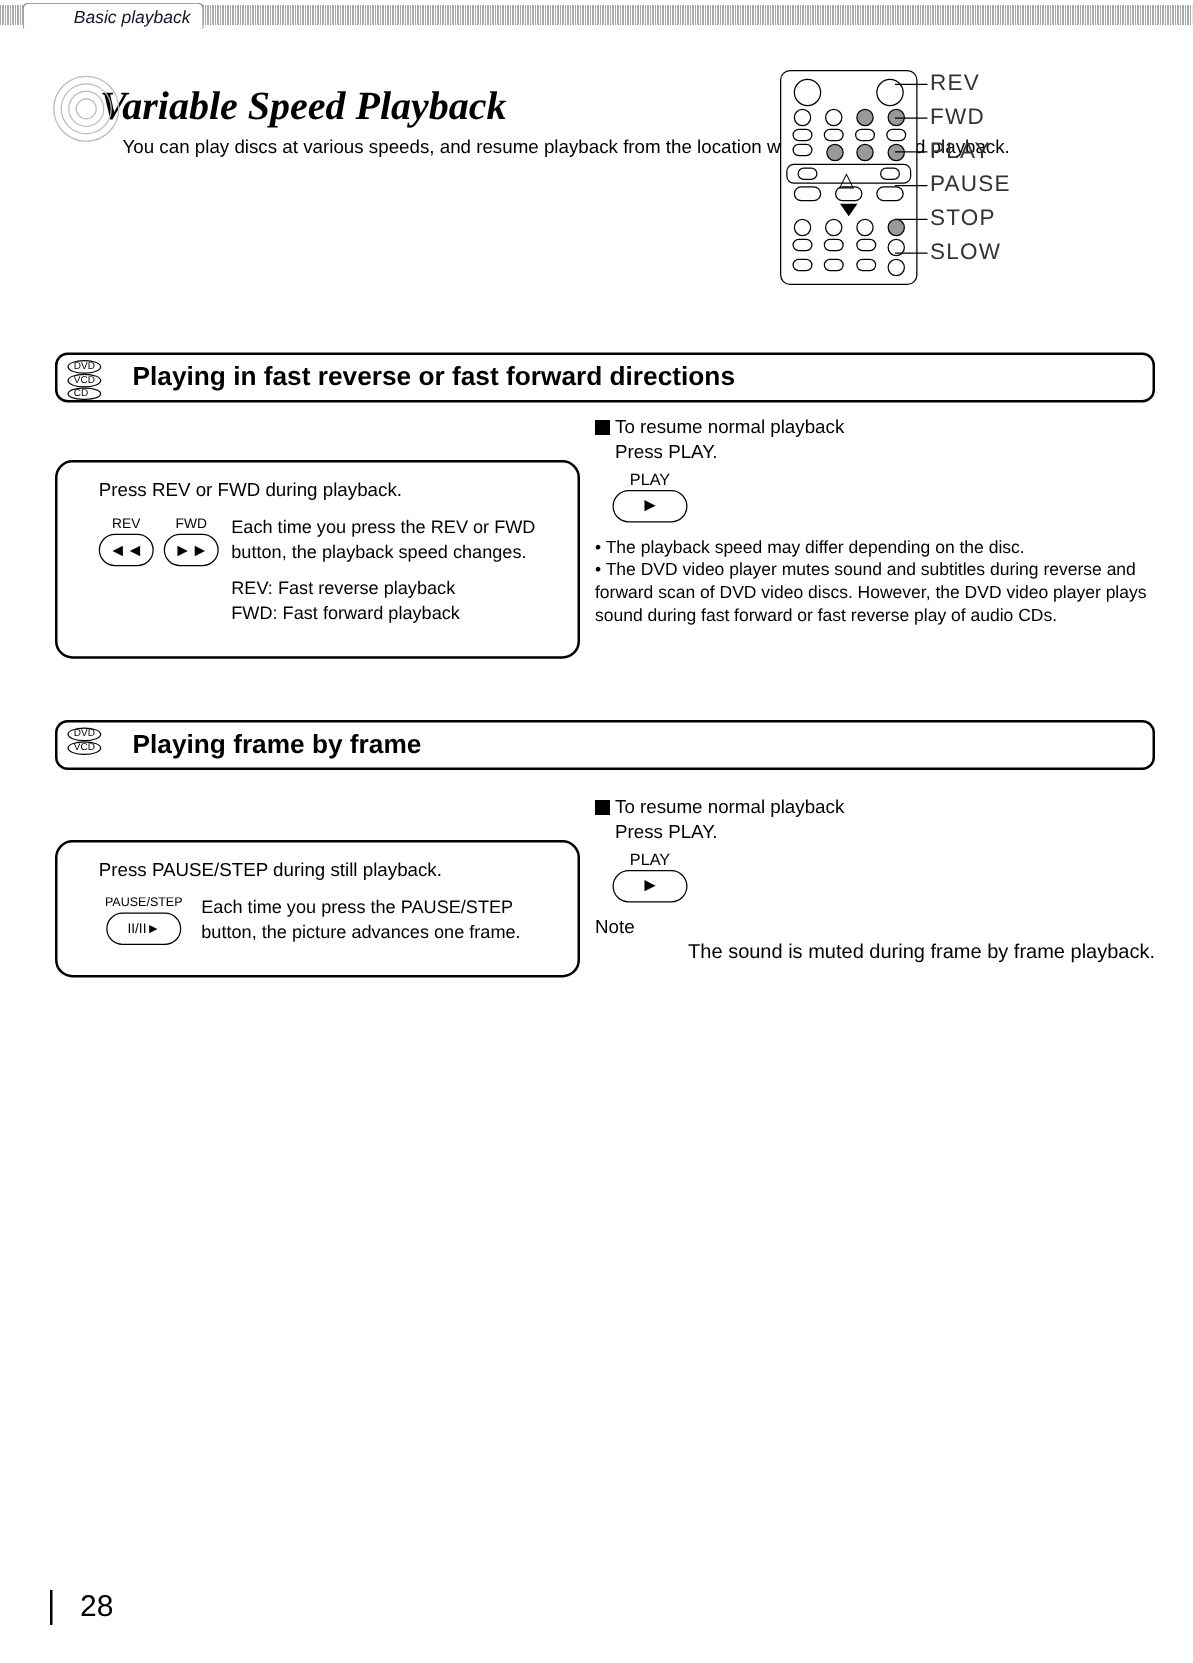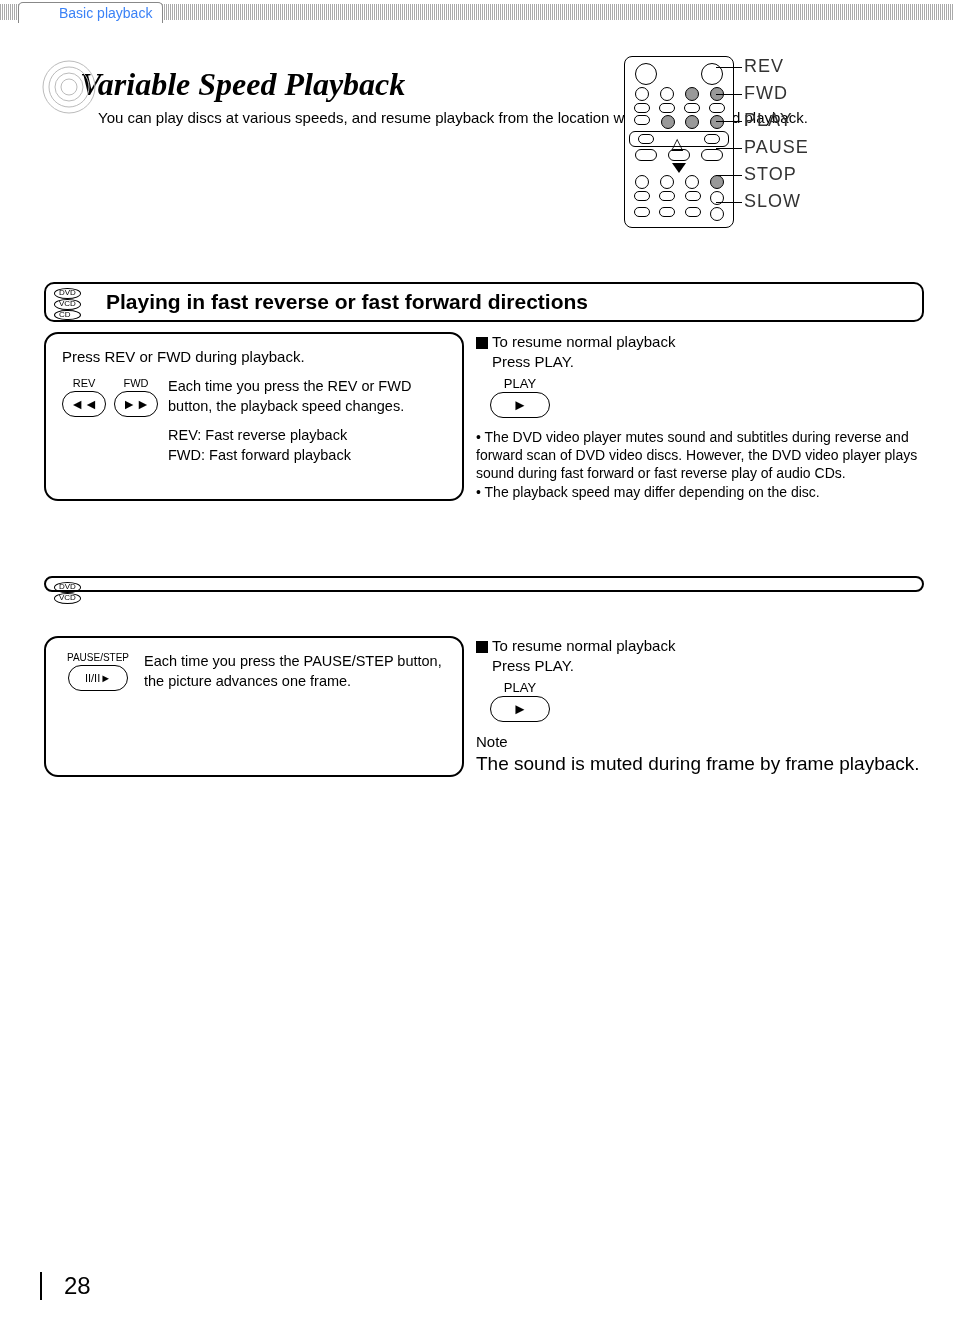--- a/index.html
+++ b/index.html
@@ -20,21 +20,22 @@
   }
   .tab {
     position: absolute;
     top: 2px; left: 18px;
     background: #fff;
     border: 1px solid #888;
     border-bottom: none;
     border-radius: 5px 5px 0 0;
     padding: 2px 10px 2px 40px;
     font-size: 14px;
-    color: #3b82f6;
+    color: #0f172a;
+    font-style: italic;
   }
   .title-row {
     position: absolute;
     top: 66px; left: 44px; right: 30px;
     display: flex;
   }
   .title-text {
     flex: 1;
     padding-right: 12px;
   }
@@ -131,22 +132,23 @@
     left: 44px; right: 30px;
     display: flex;
     gap: 12px;
   }
   #row1 { top: 332px; }
   #row2 { top: 636px; }
   .left-box {
     flex: 0 0 420px;
     border: 2px solid #000;
     border-radius: 14px;
-    padding: 14px 16px;
+    padding: 14px 33px;
     font-size: 15px;
+    margin-top: 36px;
   }
   .left-box .lead { margin-bottom: 12px; }
   .left-box .btn-row { display: flex; gap: 10px; }
   .icon-btn {
     display: inline-flex;
     flex-direction: column;
     align-items: center;
     font-size: 11px;
   }
   .icon-btn .cap {
@@ -183,21 +185,21 @@
   .play-btn .lbl { font-size: 13px; text-align:center; width:60px; }
   .play-btn .cap {
     width: 60px; height: 26px;
     border: 1.5px solid #000;
     border-radius: 13px;
     display:flex; align-items:center; justify-content:center;
   }
   .notes-h { font-size: 15px; margin-top: 8px; }
   .notes ul { list-style: none; font-size: 14px; line-height: 1.3; }
   .notes li::before { content: "• "; }
-  .notes .single { font-size: 19px; line-height: 1.3; }
+  .notes .single { font-size: 16px; line-height: 1.3; text-align: right; }
   .page-num {
     position: absolute;
     bottom: 30px;
     left: 40px;
     font-size: 24px;
     border-left: 2px solid #000;
     padding-left: 22px;
   }
 </style>
 </head>
@@ -316,36 +318,38 @@
   </div>
   <div class="right-col">
     <p><span class="sq"></span><span>To resume normal playback</span></p>
     <p style="margin-left:16px">Press PLAY.</p>
     <div class="play-btn">
       <div class="lbl">PLAY</div>
       <div class="cap">►</div>
     </div>
     <div class="notes">
       <ul>
+        <li>The playback speed may differ depending on the disc.</li>
         <li>The DVD video player mutes sound and subtitles during reverse and forward scan of DVD video discs. However, the DVD video player plays sound during fast forward or fast reverse play of audio CDs.</li>
-        <li>The playback speed may differ depending on the disc.</li>
       </ul>
     </div>
   </div>
 </div>
 
 <div id="bar2" class="section-bar">
   <div class="disc-icons">
     <span class="oval-tag">DVD</span>
     <span class="oval-tag">VCD</span>
   </div>
+  <h2>Playing frame by frame</h2>
 </div>
 
 <div id="row2" class="content-row">
   <div class="left-box">
+    <p class="lead">Press PAUSE/STEP during still playback.</p>
     <div class="btn-row">
       <div class="icon-btn" style="width:72px">
         <span style="font-size:10px">PAUSE/STEP</span>
         <span class="cap" style="width:60px;font-size:11px;font-weight:normal">II/II►</span>
       </div>
       <div class="desc-col">
         <p>Each time you press the PAUSE/STEP button, the picture advances one frame.</p>
       </div>
     </div>
   </div>

